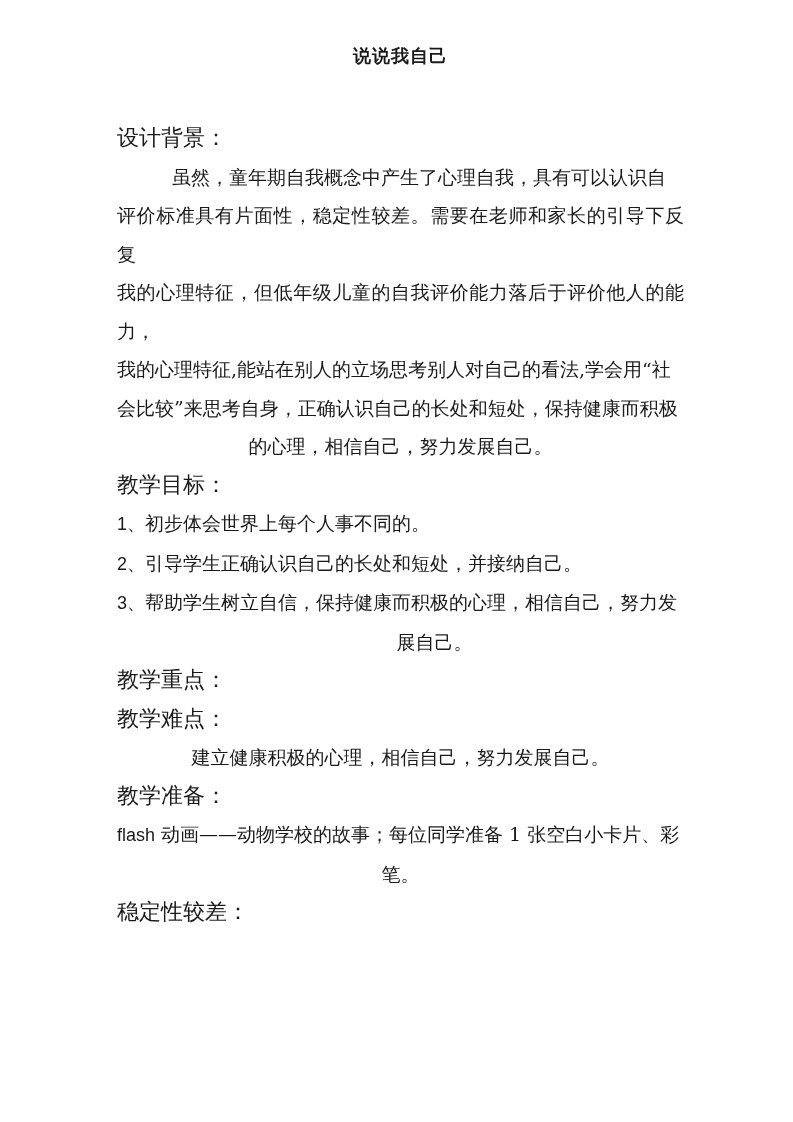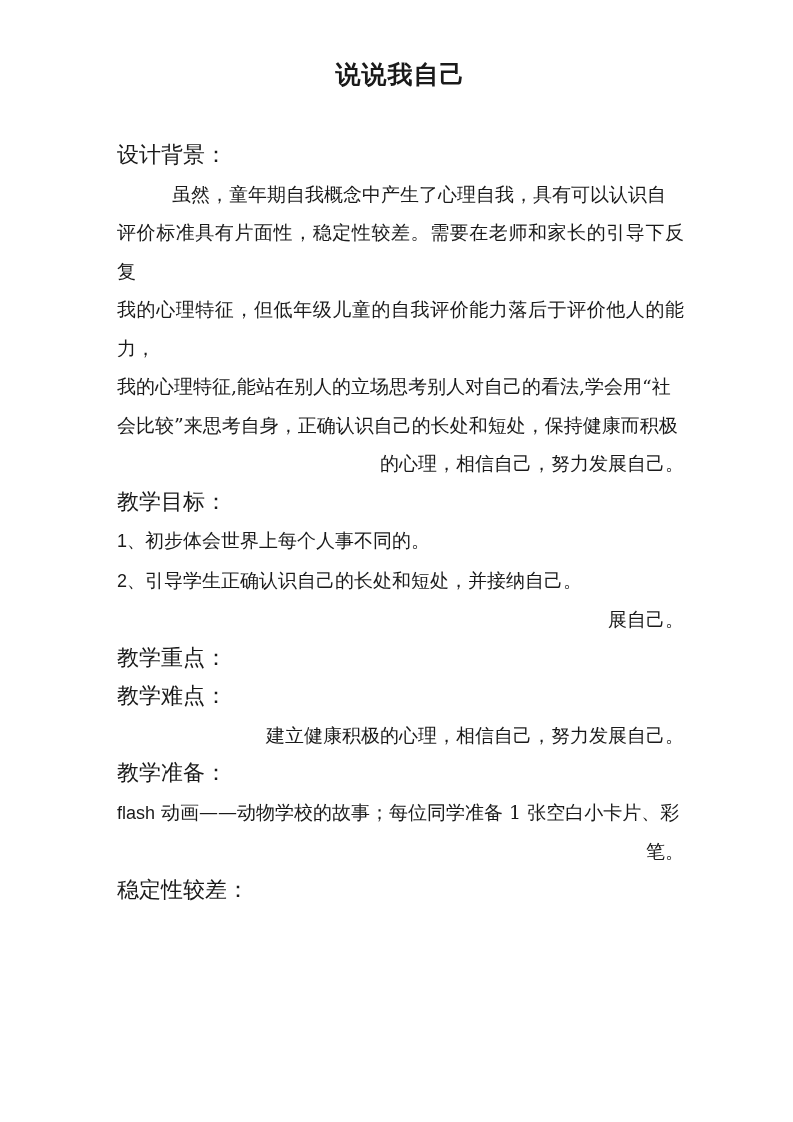--- a/index.html
+++ b/index.html
@@ -23,37 +23,37 @@
   }
   .content {
     position: absolute;
     left: 117px;
     top: 0;
     width: 567px;
   }
   .doc-title {
     text-align: center;
     font-weight: bold;
-    font-size: 25px;
+    font-size: 18px;
     letter-spacing: 1px;
     margin: 0;
-    padding-top: 60px;
+    padding-top: 43px;
     line-height: 28px;
-    font-family: Liberation Sans, sans-serif;
+    font-family: Liberation Mono, monospace;
   }
   .body-block {
     margin-top: 48px;
   }
   .line {
     font-size: 19px;
     line-height: 38.5px;
     margin: 0;
     white-space: pre-wrap;
     letter-spacing: 0px;
-    text-align: right;
+    text-align: center;
   }
   .line.justified {
     text-align: justify;
     text-justify: inter-character;
   }
   .line.indent-2 {
     text-indent: 55px;
   }
   .line.hang {
     padding-left: 68px;
@@ -95,20 +95,21 @@
       <p class="line justified">我的心理特征,能站在别人的立场思考别人对自己的看法,学会用“社</p>
       <p class="line justified">会比较”来思考自身，正确认识自己的长处和短处，保持健康而积极</p>
       <p class="line">的心理，相信自己，努力发展自己。</p>
 
       <p class="section-head">教学目标：</p>
 
       <p class="list-item"><span class="num">1、</span><span>初步体会世界上每个人事不同的。</span></p>
 
       <p class="list-item"><span class="num">2、</span><span>引导学生正确认识自己的长处和短处，并接纳自己。</span></p>
 
+      <p class="list-item"><span class="num">3、</span><span>帮助学生树立自信，保持健康而积极的心理，相信自己，努力发</span></p>
 
       <p class="line hang">展自己。</p>
 
       <p class="section-head">教学重点：</p>
 
       <p class="section-head">教学难点：</p>
       <p class="line">建立健康积极的心理，相信自己，努力发展自己。</p>
 
       <p class="section-head">教学准备：</p>
       <p class="line justified"><span class="latin">flash</span> 动画——动物学校的故事；每位同学准备 1 张空白小卡片、彩</p>

